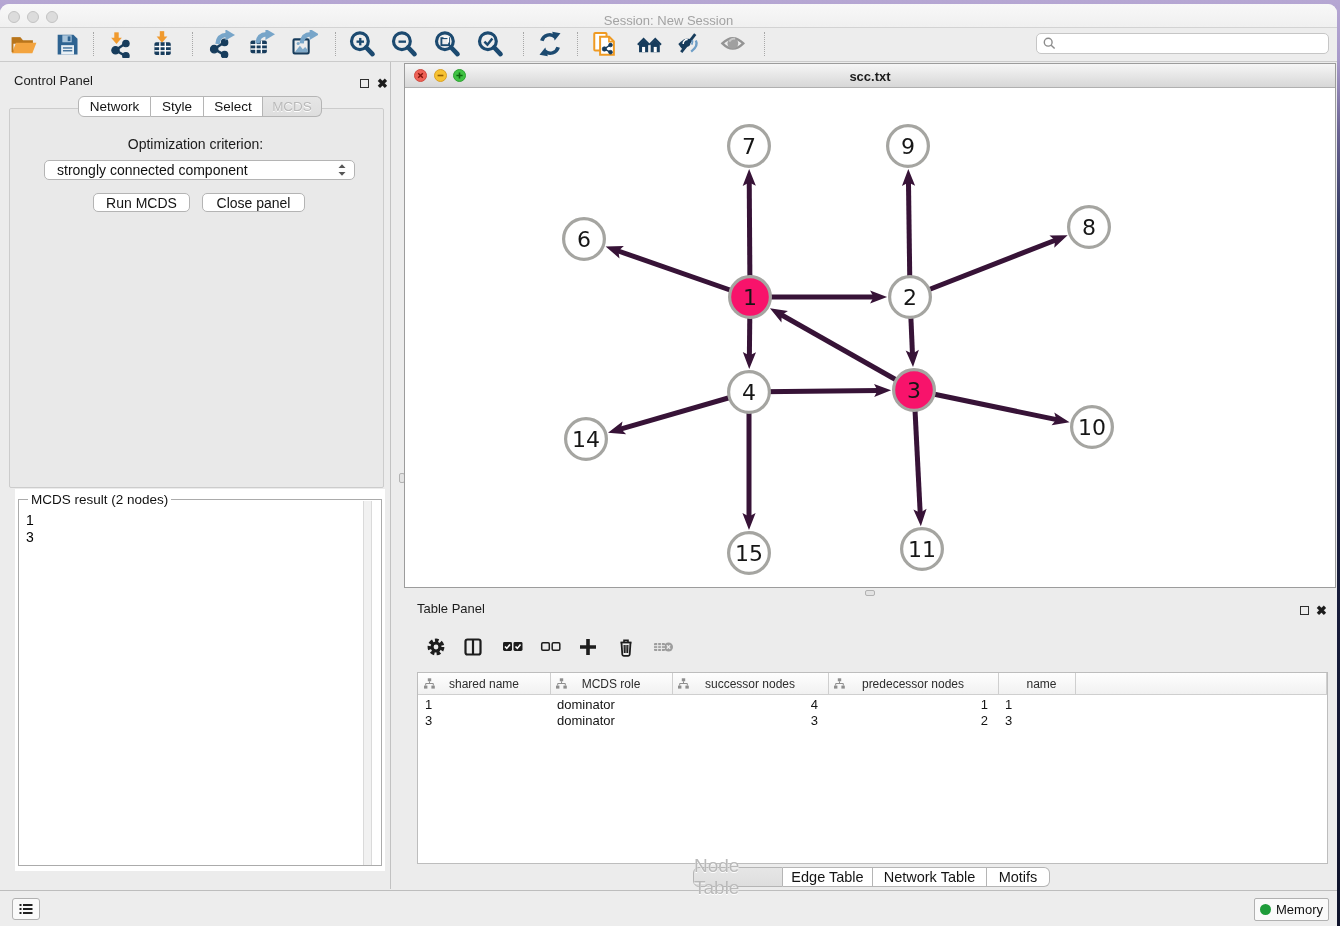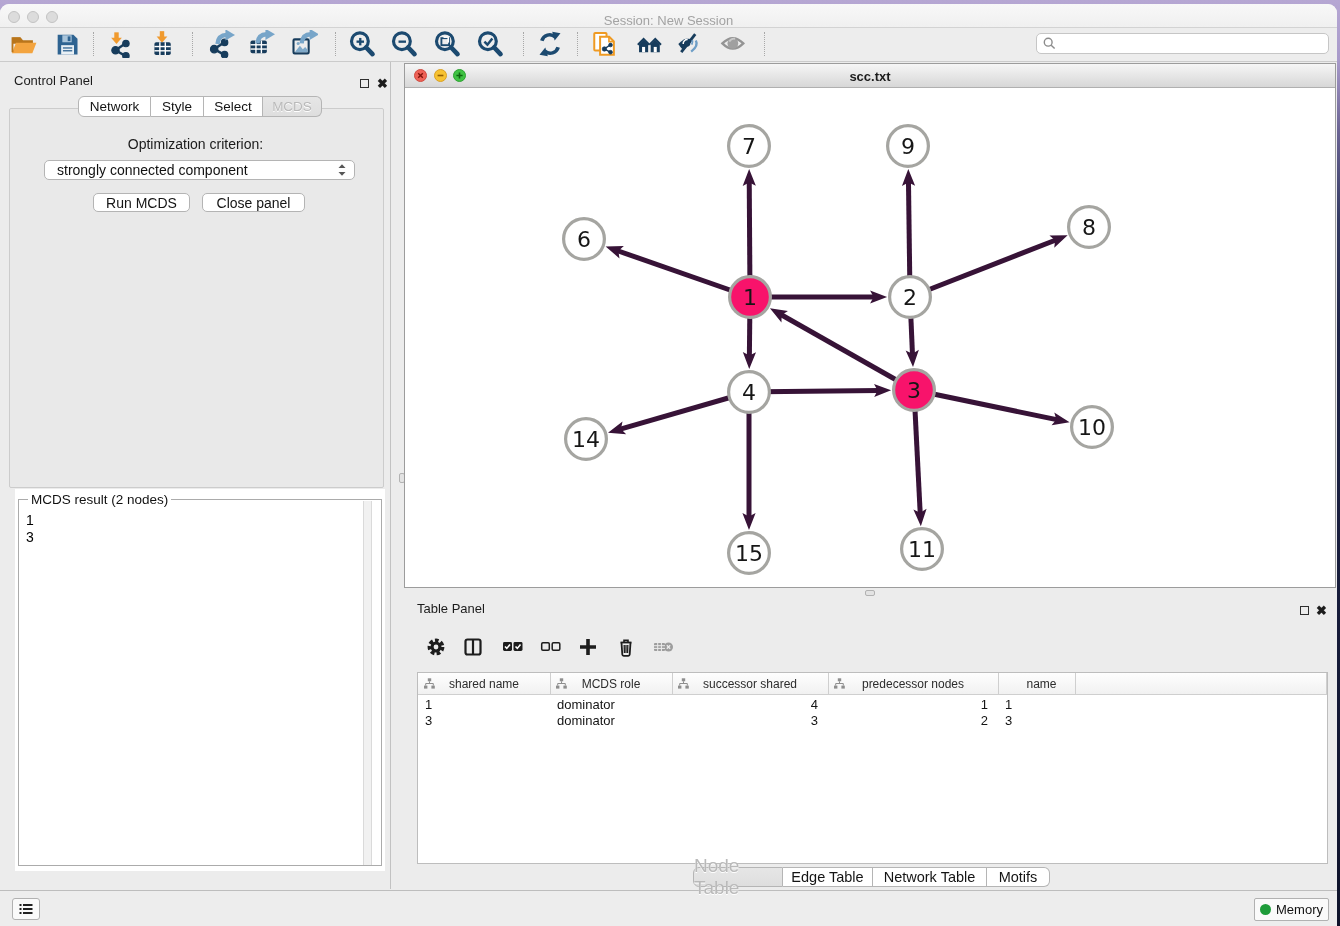--- a/index.html
+++ b/index.html
@@ -530,21 +530,21 @@
         <div class="hdr-div" style="left: 132px;"></div>
         <div class="hdr-cell" style="left: 254px; width: 156px;">
           <svg class="hicon" width="11" height="11" viewBox="0 0 11 11">
             <g fill="#8e8e8e">
               <rect x="3.8" y="0.3" width="3.4" height="3"></rect>
               <rect x="0" y="7.6" width="3.4" height="3"></rect>
               <rect x="7.4" y="7.6" width="3.4" height="3"></rect>
             </g>
             <path d="M5.5 3.3 V5.5 M1.7 7.6 V5.5 H9.3 V7.6" fill="none" stroke="#8e8e8e" stroke-width="1"></path>
           </svg>
-          <span>successor shared</span>
+          <span>successor nodes</span>
         </div>
         <div class="hdr-div" style="left: 254px;"></div>
         <div class="hdr-cell" style="left: 410px; width: 170px;">
           <svg class="hicon" width="11" height="11" viewBox="0 0 11 11">
             <g fill="#8e8e8e">
               <rect x="3.8" y="0.3" width="3.4" height="3"></rect>
               <rect x="0" y="7.6" width="3.4" height="3"></rect>
               <rect x="7.4" y="7.6" width="3.4" height="3"></rect>
             </g>
             <path d="M5.5 3.3 V5.5 M1.7 7.6 V5.5 H9.3 V7.6" fill="none" stroke="#8e8e8e" stroke-width="1"></path>

